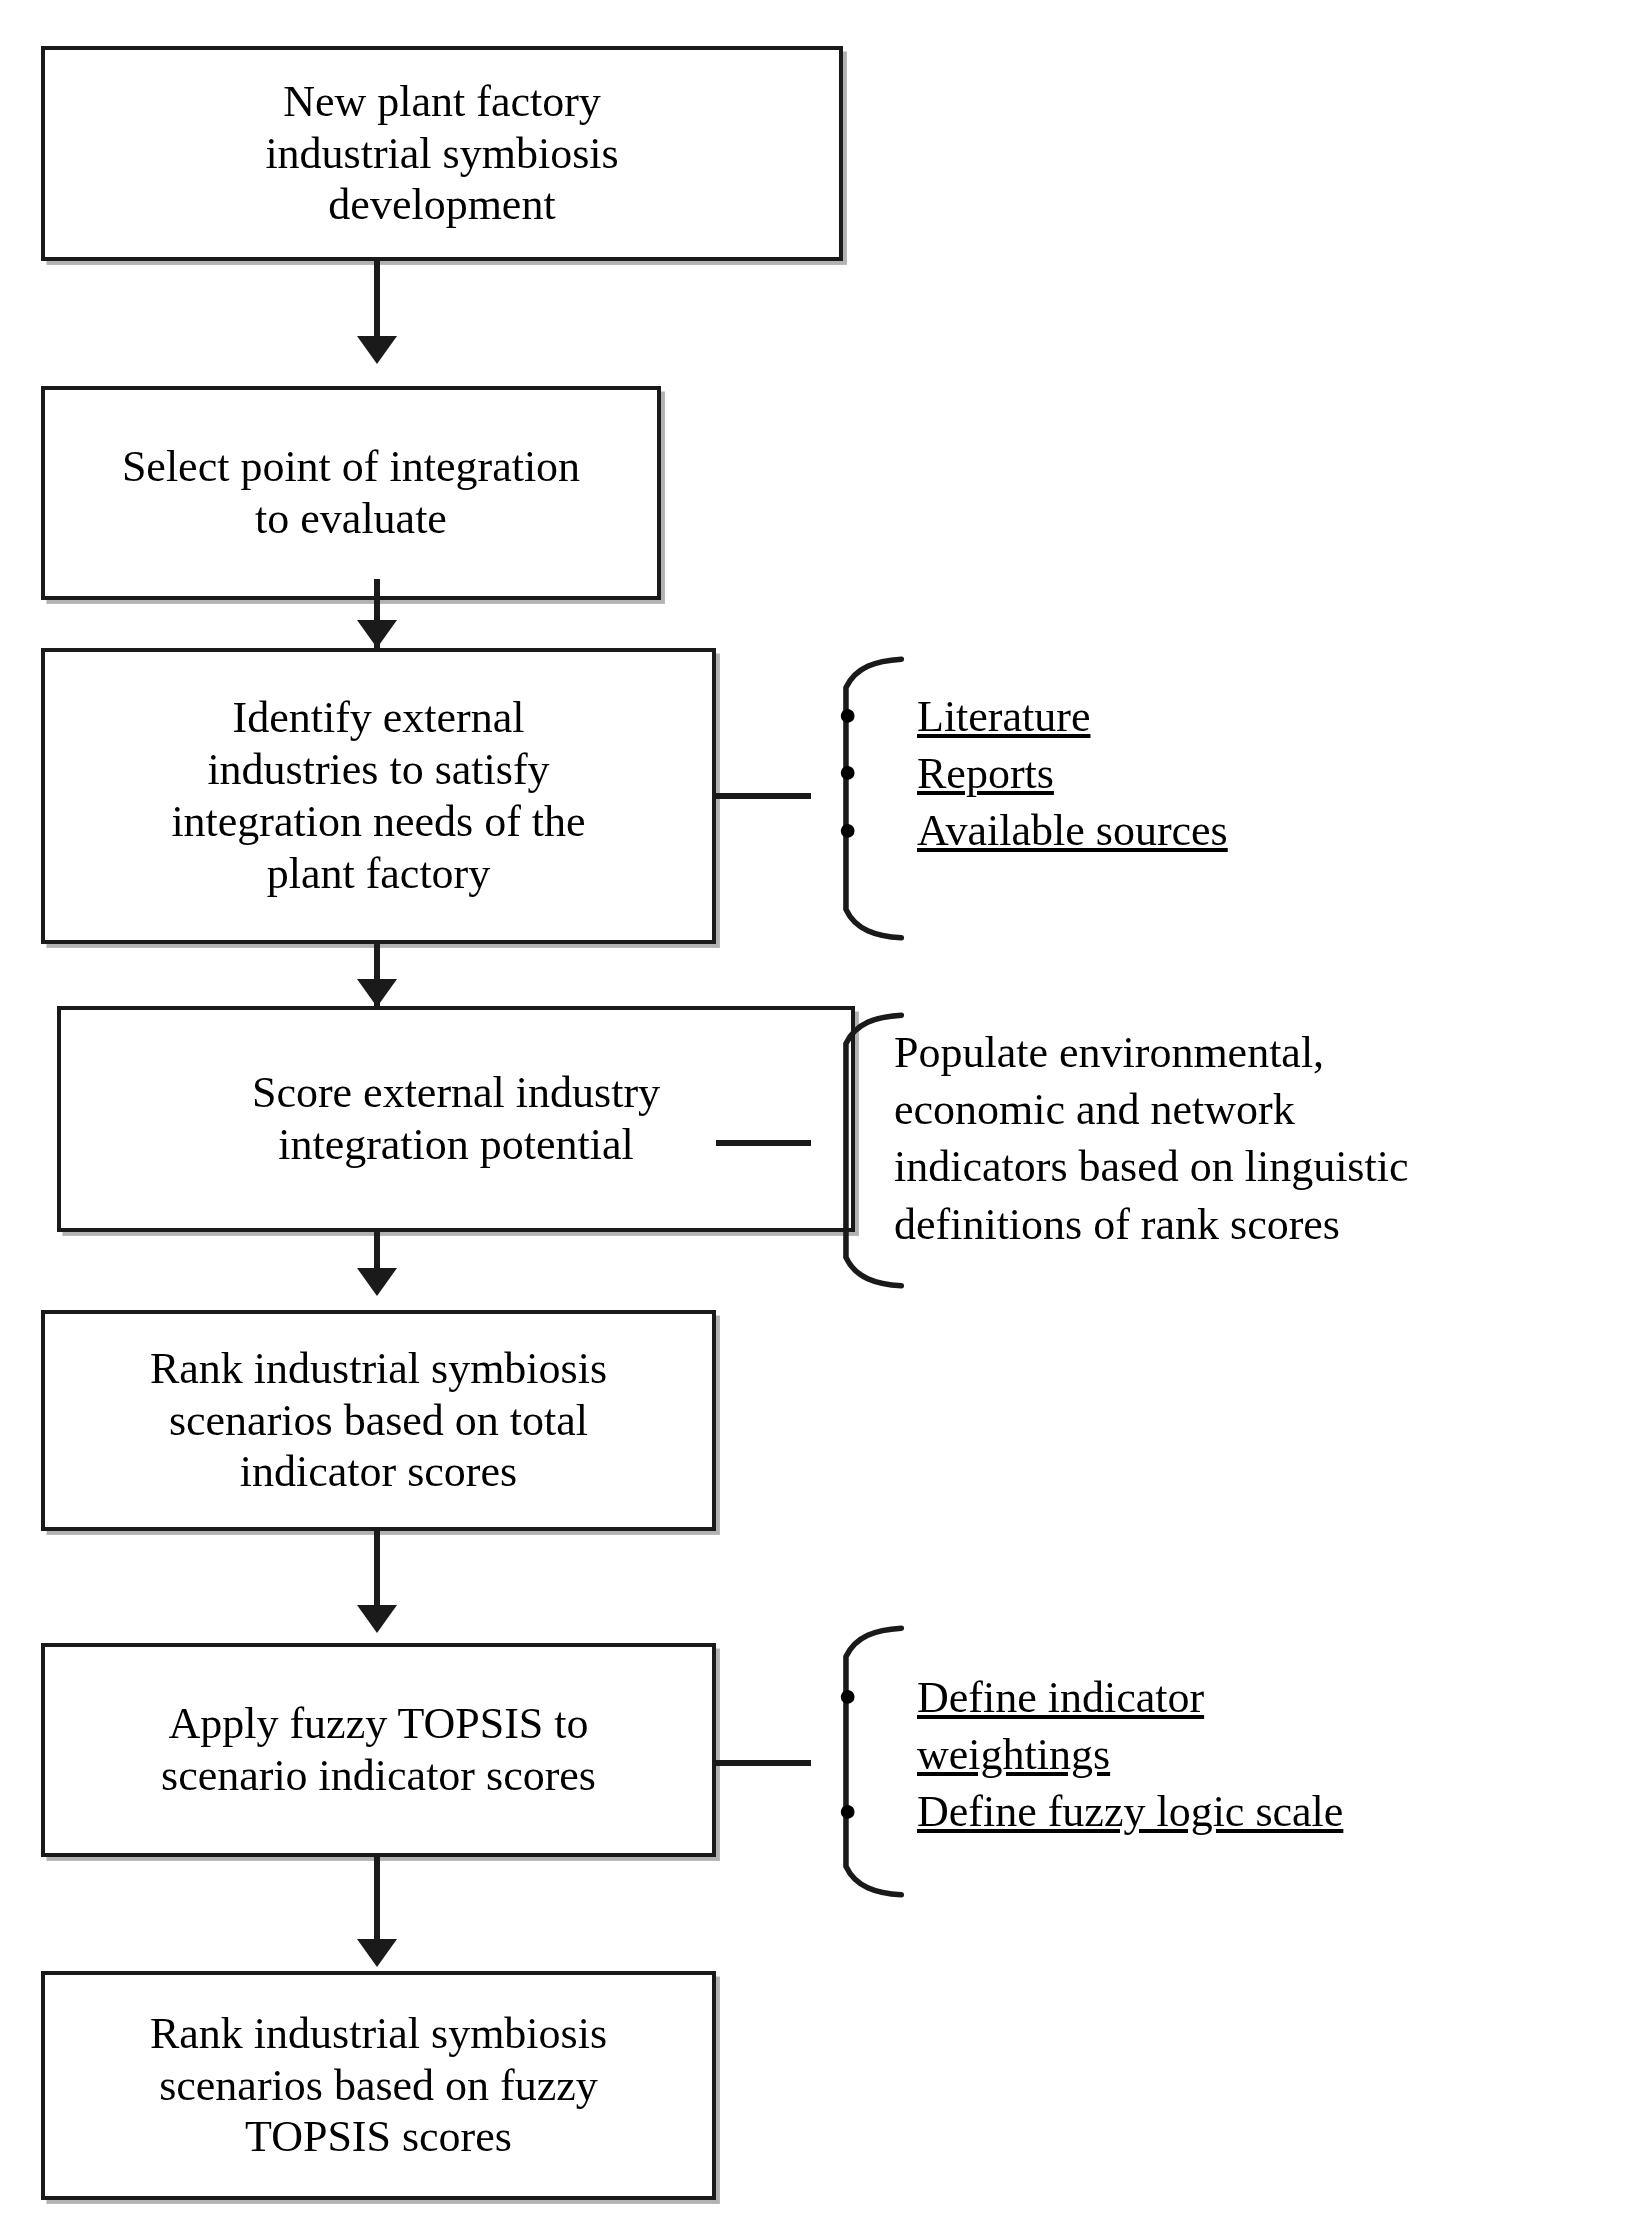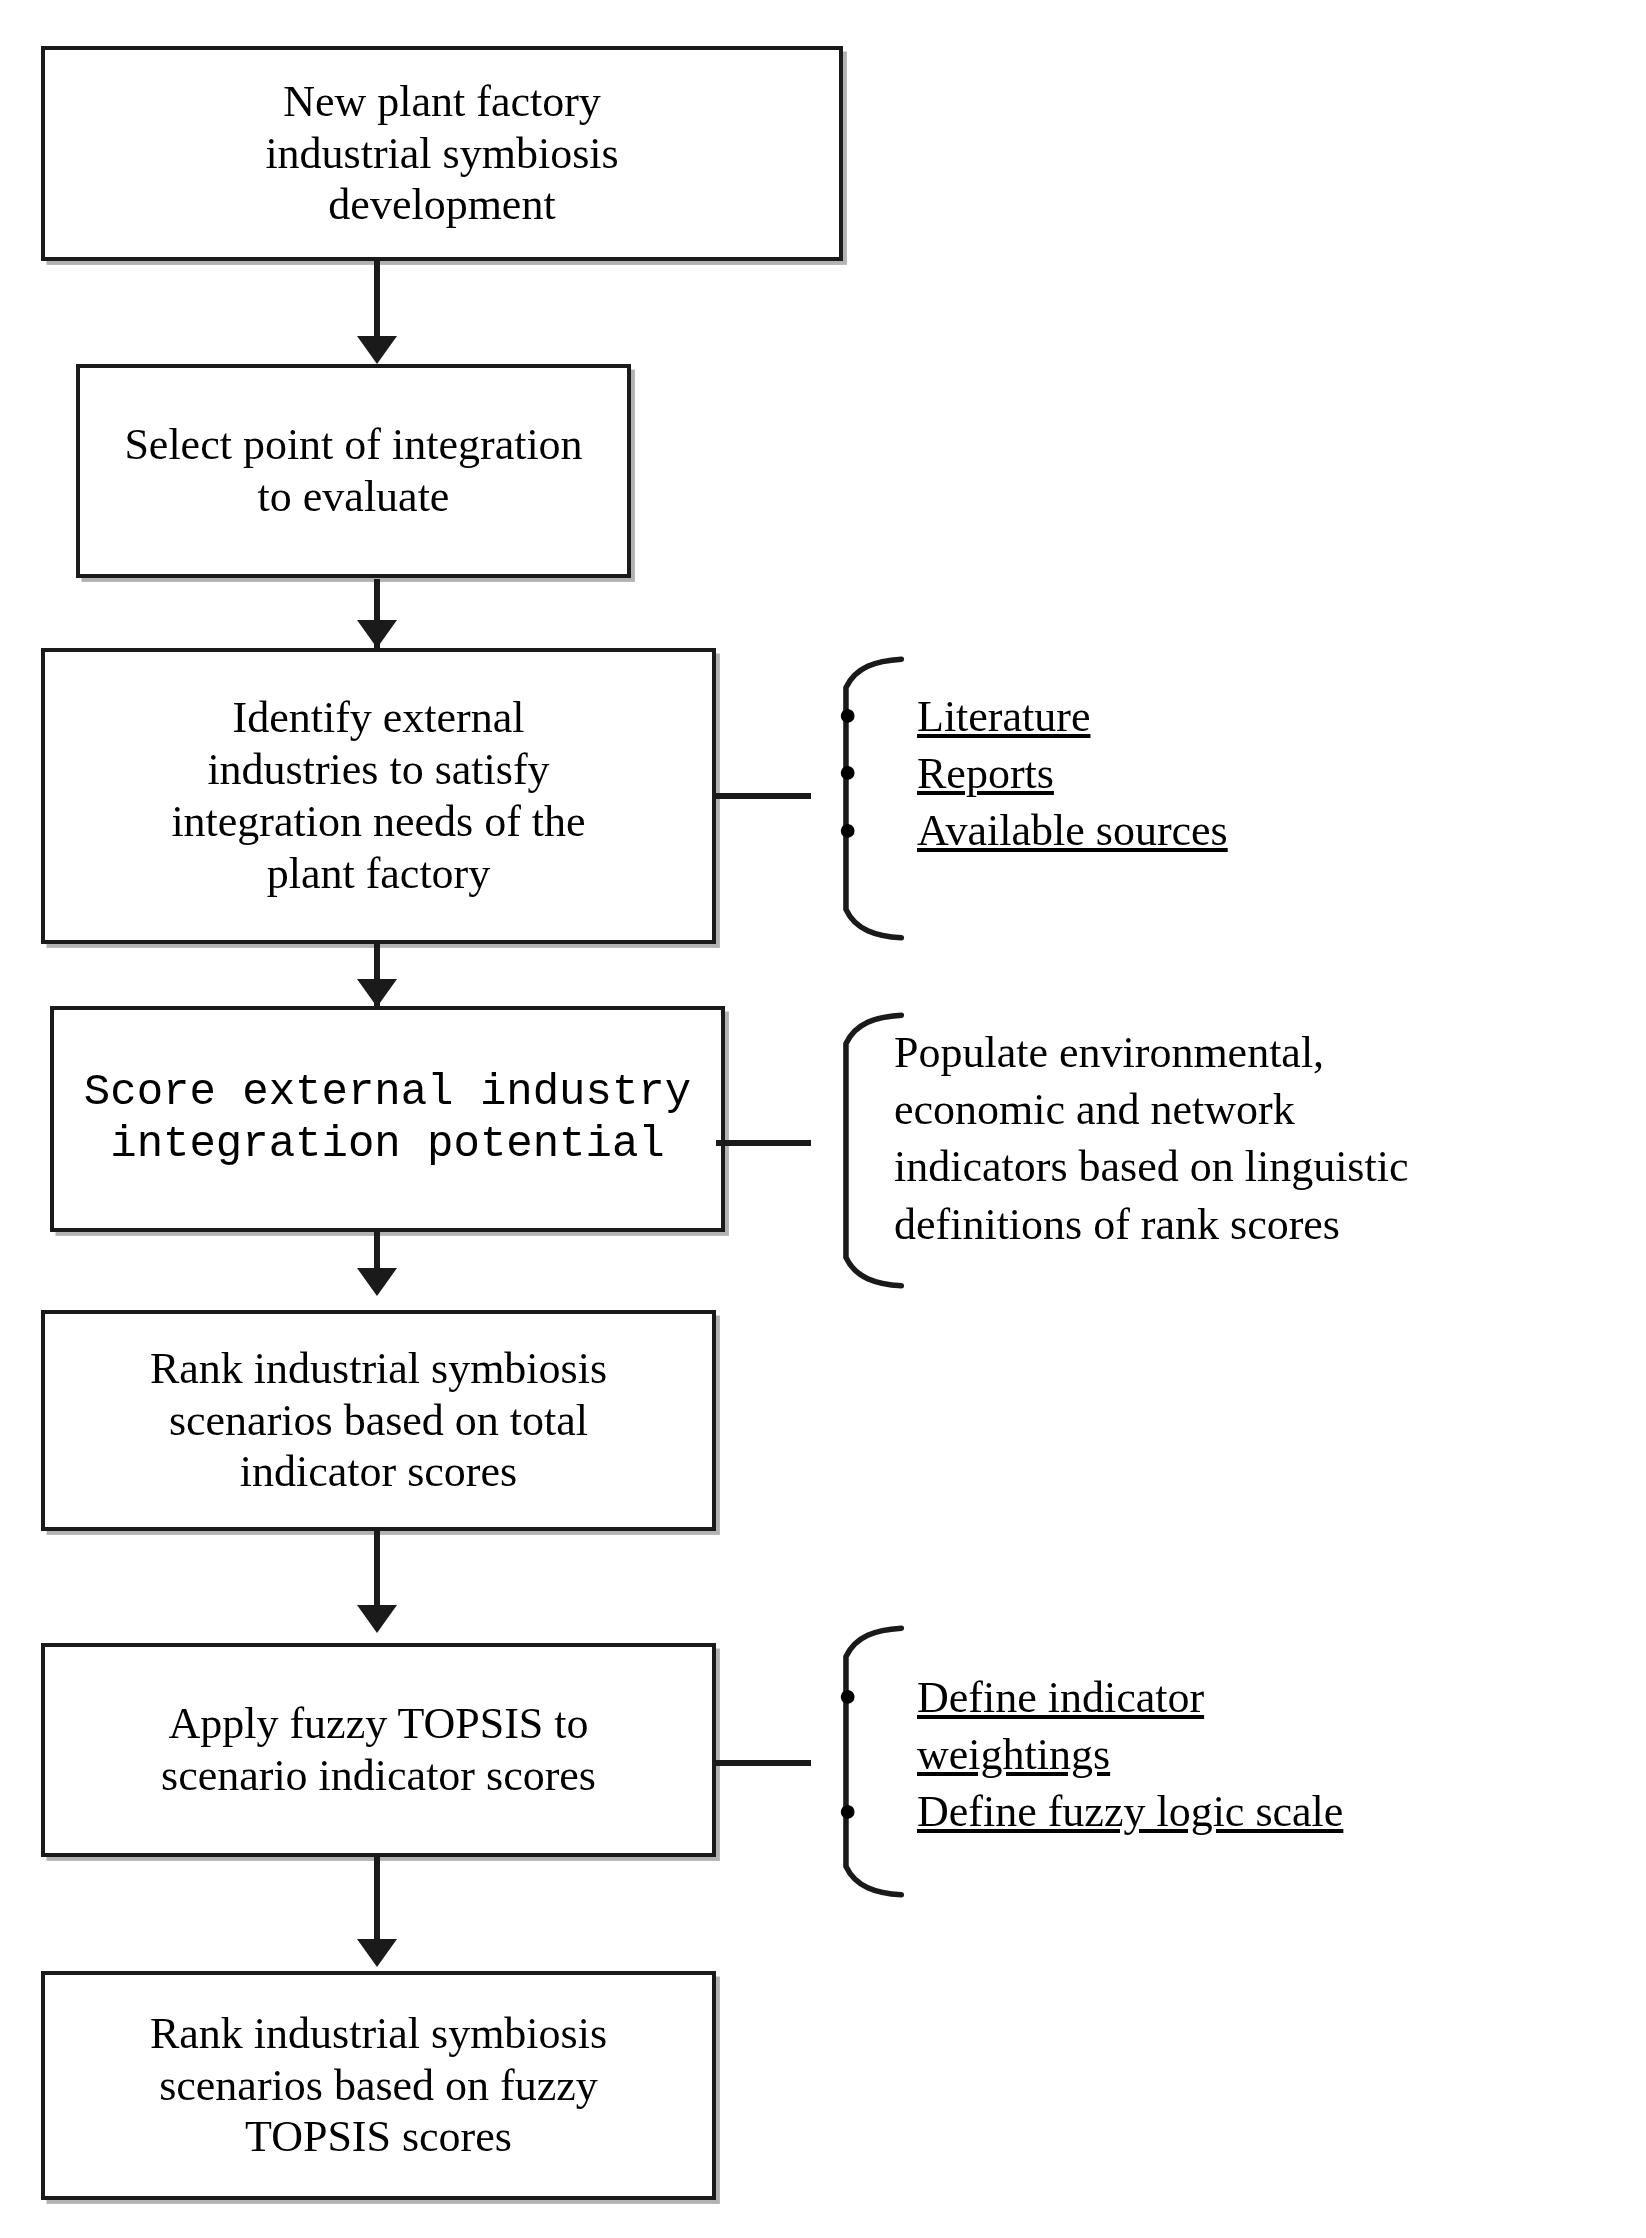--- a/index.html
+++ b/index.html
@@ -102,21 +102,21 @@
 
 <div class="node" style="left:41px; top:46px; width:802px; height:215px;">
   <span class="node-text">New plant factory
 industrial symbiosis
 development</span>
 </div>
 
 <div class="vconn" style="left:374px; top:261px; height:87px;"></div>
 <div class="arrowhead" style="left:357px; top:336px;"></div>
 
-<div class="node" style="left:41px; top:364px; width:555px; height:214px;margin-left:35px;">
+<div class="node" style="left:41px; top:386px; width:620px; height:214px;">
   <span class="node-text">Select point of integration
 to evaluate</span>
 </div>
 
 <div class="vconn" style="left:374px; top:579px; height:71px;"></div>
 <div class="arrowhead" style="left:357px; top:620px;"></div>
 
 <div class="node" style="left:41px; top:648px; width:675px; height:296px;">
   <span class="node-text">Identify external
 industries to satisfy
@@ -145,21 +145,21 @@
     <div class="bullet-row">
       <span class="bullet-dot">●</span>
       <span class="bullet-label">Available sources</span>
     </div>
   </div>
 </div>
 
 <div class="vconn" style="left:374px; top:944px; height:63px;"></div>
 <div class="arrowhead" style="left:357px; top:979px;"></div>
 
-<div class="node" style="left:50px; top:1006px; width:675px; height:226px;font-family:Liberation Mono, monospace;">
+<div class="node" style="left:57px; top:1006px; width:798px; height:226px;">
   <span class="node-text">Score external industry
 integration potential</span>
 </div>
 
 <div class="hconn" style="left:716px; top:1140px; width:95px;"></div>
 
 <div class="brace" style="left:800px; top:1012px; width:103px; height:277px;">
   <svg width="103" height="277" viewBox="0 0 130 350" fill="none" aria-hidden="true">
     <path d="M128 4 C 96 6, 70 14, 58 40 L 58 310 C 70 336, 96 344, 128 346" stroke="#1a1a1a" stroke-width="7" fill="none" stroke-linecap="round"></path>
   </svg>

